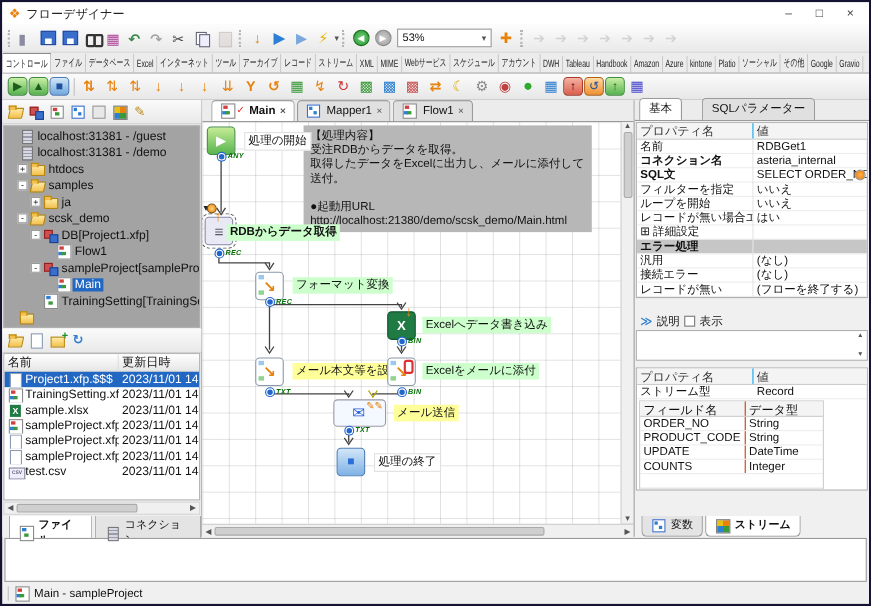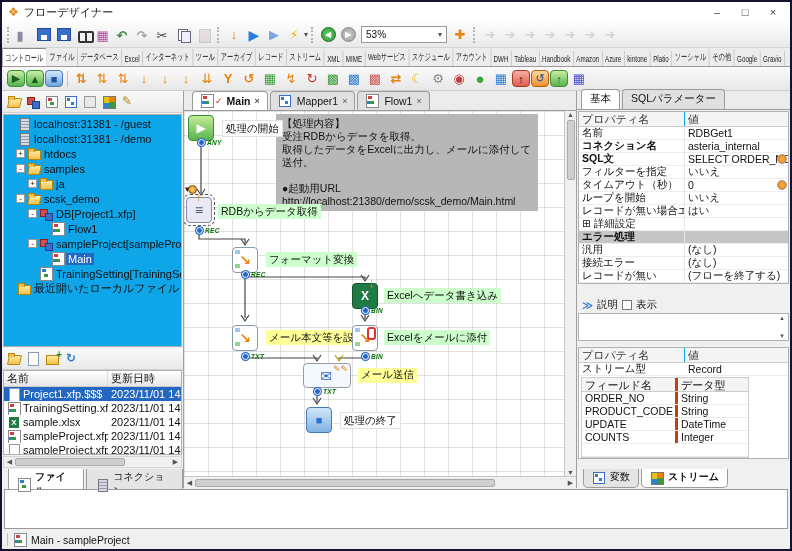--- a/index.html
+++ b/index.html
@@ -77,21 +77,21 @@
   .i-floppy::after{content:"";position:absolute;left:4px;bottom:1px;width:6px;height:5px;background:#fff}
   .i-binoc::before{content:"";position:absolute;left:1px;top:3px;width:5px;height:8px;border:2px solid #333;border-radius:2px}
   .i-binoc::after{content:"";position:absolute;left:8px;top:3px;width:5px;height:8px;border:2px solid #333;border-radius:2px}
   .i-copy::before{content:"";position:absolute;left:1px;top:1px;width:8px;height:10px;background:#fff;border:1px solid #667}
   .i-copy::after{content:"";position:absolute;left:4px;top:3px;width:8px;height:10px;background:#eef;border:1px solid #667}
   .i-paste::before{content:"";position:absolute;left:2px;top:1px;width:10px;height:12px;background:#c9b; background:#cbb;border:1px solid #887}
 
   
   .leftcol{width:182px;display:flex;flex-direction:column;border-right:1px solid #a0a0a0;background:#f0f0f0;flex:none}
   .paneltb{height:22px;display:flex;align-items:center;gap:4px;padding:0 5px;background:linear-gradient(#fafafa,#e9e9e9);border-bottom:1px solid #d0d0d0;flex:none}
-  .tree{height:233px;background:#0ea5e9;border:1px solid #b0b0b0;margin:1px;overflow:hidden;padding-top:1px;flex:none}
+  .tree{height:184px;background:#a3a3a3;border:1px solid #b0b0b0;margin:1px;overflow:hidden;padding-top:1px;flex:none}
   .titem{display:flex;align-items:center;height:15px;white-space:nowrap}
   .texp{width:9px;height:9px;border:1px solid #9a9a9a;background:#fff;font-size:8px;line-height:7px;text-align:center;margin-right:2px;flex:none;visibility:hidden}
   .texp.on{visibility:visible}
   .tlabel{padding:0 2px}
   .tlabel.selected{background:#2268c3;color:#fff}
   .filelist{flex:1;background:#fff;border:1px solid #b0b0b0;margin:0 1px;overflow:hidden;display:flex;flex-direction:column;min-height:0}
   .fhead{display:flex;height:16px;background:linear-gradient(#fff,#e6e6e6);border-bottom:1px solid #ccc;flex:none}
   .fc1{width:104px;padding-left:3px;border-right:1px solid #ddd;overflow:hidden}
   .fc2{flex:1;padding-left:3px;overflow:hidden;white-space:nowrap}
   .frow{display:flex;height:14px;align-items:center;white-space:nowrap}
@@ -140,21 +140,21 @@
   .portlbl{position:absolute;font-size:6.5px;font-weight:bold;color:#067006;font-style:italic;letter-spacing:.3px}
   .comment{position:absolute;background:#b7b7b7;color:#111;font-size:10.5px;line-height:13px;padding:3px 6px;white-space:pre-line}
   .bp-badge{position:absolute;display:flex;align-items:center}
   .bp-arrow{color:#222;font-size:9px;margin-right:-2px}
   .bp-dot{width:9px;height:9px;border-radius:50%;background:radial-gradient(#ffd27a,#e8820c);border:1px solid #7a4a00}
   .wires{position:absolute;left:0;top:0;pointer-events:none}
 
   
   .rightcol{width:214px;border-left:1px solid #a0a0a0;display:flex;flex-direction:column;background:#f0f0f0;flex:none}
   .rtabs{height:19px;display:flex;align-items:flex-end;padding-left:4px;background:#ececec;border-bottom:1px solid #9a9a9a;flex:none}
-  .rtab{font-size:10.5px;padding:2px 8px 3px;border:1px solid #9a9a9a;border-bottom:none;border-radius:4px 4px 0 0;background:#e0e0e0;margin-right:2px;white-space:nowrap}
+  .rtab{font-size:10.5px;padding:2px 8px 3px;border:1px solid #9a9a9a;border-bottom:none;border-radius:4px 4px 0 0;background:#e0e0e0;margin-right:18px;white-space:nowrap}
   .rtab.active{background:#fff}
   .propgrid{margin:1px;background:#fff;border:1px solid #b0b0b0;flex:none}
   .pgh{display:flex;height:15px;background:#f4f4f4;border-bottom:1px solid #ccc;color:#333}
   .pgh .c1{border-right:1px solid #0ea5e9}
   .c1{width:106px;padding-left:3px;overflow:hidden;white-space:nowrap;flex:none}
   .c2{flex:1;padding-left:3px;overflow:hidden;white-space:nowrap;position:relative}
   .pgrow{display:flex;height:13px;font-size:10.5px;border-bottom:1px solid #ededed;align-items:center}
   .pgrow .c1{border-right:1px solid #e5e5e5}
   .pgrow.bold .c1{font-weight:bold}
   .pgrow.section{background:#c6c6c6;font-weight:bold}
@@ -162,21 +162,21 @@
   .rowbtn.show{display:block;position:absolute;right:1px;top:1px;width:10px;height:10px;border-radius:50%;background:radial-gradient(#ffb04a,#e87a0c);border:1px solid #999}
   .descrow{height:16px;display:flex;align-items:center;gap:4px;padding:0 5px;font-size:10.5px;flex:none;margin-top:12px}
   .chev{color:#2f7fd0;font-weight:bold}
   .cbx{width:10px;height:10px;border:1px solid #777;background:#fff;flex:none}
   .descbox{height:28px;background:#fff;border:1px solid #b0b0b0;margin:0 1px;position:relative;flex:none}
   .descbox .va{position:absolute;right:1px;font-size:6px;color:#555;width:10px;text-align:center}
   .streamgrid{margin:6px 1px 0;background:#fff;border:1px solid #b0b0b0;flex:none}
   .srow{display:flex;height:13px;align-items:center;font-size:10.5px;border-bottom:1px solid #ededed}
   .ftable{width:168px;margin:1px 0 0 2px;border:1px solid #ccc}
   .fth{display:flex;height:14px;background:#f4f4f4;border-bottom:1px solid #ccc}
-  .ftc1{width:96px;padding-left:3px;border-right:3px solid #c2410c;overflow:hidden;white-space:nowrap}
+  .ftc1{width:96px;padding-left:3px;border-right:1px solid #c2410c;overflow:hidden;white-space:nowrap}
   .ftc2{flex:1;padding-left:3px;overflow:hidden;white-space:nowrap}
   .ftr{display:flex;height:13px;align-items:center;border-bottom:1px solid #ededed;font-size:10.5px}
   .rfill{flex:1}
 
   
   .logpanel{height:40px;background:#fff;border:1px solid #9a9a9a;margin:1px 2px;flex:none}
   .statusbar{height:19px;display:flex;align-items:center;font-size:10.5px;padding:0 5px;gap:5px;flex:none}
   .sb-sec{display:flex;align-items:center;gap:3px;white-space:nowrap}
   .sb-sec.first{width:178px}
   .sb-div{width:1px;height:13px;background:#c0c0c0}
@@ -489,21 +489,20 @@
 
           <div class="titem" style="padding-left: 24px;">
             <span class="texp"></span>
             <span class="mi i-flowb"></span>
             <span class="tlabel">TrainingSetting[TrainingSetting.xfp]</span>
           </div>
 
           <div class="titem" style="padding-left: 2px;">
             <span class="texp"></span>
             <span class="mi i-folder"></span>
-            <span class="tlabel">最近開いたローカルファイル</span>
           </div>
         </div>
       <div class="paneltb">
 
       <span class="mi i-folder-open"></span>
           <span class="mi i-page"></span>
           <span class="mi i-folderplus"></span>
           <span class="mi i-refresh"></span>
         </div>
       <div class="filelist">
@@ -643,21 +642,21 @@
           <div>
 
               <div class="node nd-start" style="left: 4px; top: 4px;">
                 <b style="font-weight:inherit">▶</b>
               </div>
               <span class="nlabel plain" style="left: 38px; top: 9px;">処理の開始</span>
 
               <div class="node nd-db sel" style="left: 2px; top: 86px;">
                 <b style="font-weight:inherit">≡</b>
               </div>
-              <span class="nlabel green" style="left: 34px; top: 93px;">RDBからデータ取得</span>
+              <span class="nlabel green" style="left: 22px; top: 93px; font-weight: bold;">RDBからデータ取得</span>
 
               <div class="node nd-map" style="left: 48px; top: 136px;">
                 <b style="font-weight:inherit">↘</b>
               </div>
               <span class="nlabel green" style="left: 82px; top: 141px;">フォーマット変換</span>
 
               <div class="node nd-excel" style="left: 168px; top: 172px;">
                 <b style="font-weight:inherit">X</b>
               </div>
               <span class="nlabel green" style="left: 200px; top: 177px;">Excelへデータ書き込み</span>
@@ -668,21 +667,21 @@
               <span class="nlabel yellow" style="left: 82px; top: 219px;">メール本文等を設定</span>
 
               <div class="node nd-map clip" style="left: 168px; top: 214px;">
                 <b style="font-weight:inherit">↘</b>
               </div>
               <span class="nlabel green" style="left: 200px; top: 219px;">Excelをメールに添付</span>
 
               <div class="node nd-mail" style="left: 119px; top: 252px;">
                 <b style="font-weight:inherit">✉</b>
               </div>
-              <span class="nlabel yellow" style="left: 174px; top: 257px; font-family: Liberation Mono, monospace;">メール送信</span>
+              <span class="nlabel yellow" style="left: 174px; top: 257px;">メール送信</span>
 
               <div class="node nd-end" style="left: 122px; top: 296px;">
                 <b style="font-weight:inherit">■</b>
               </div>
               <span class="nlabel plain" style="left: 156px; top: 301px;">処理の終了</span>
             </div>
           <div>
 
               <span class="port" style="left: 14px; top: 28px;"></span>
               <span class="portlbl" style="left: 23px; top: 28px;">ANY</span>
@@ -749,24 +748,20 @@
             <div class="pgrow bold">
               <span class="c1">SQL文</span>
               <span class="c2"><span>SELECT ORDER_NO,  P...</span><i class="rowbtn show"></i></span>
             </div>
 
             <div class="pgrow">
               <span class="c1">フィルターを指定</span>
               <span class="c2"><span>いいえ</span></span>
             </div>
 
-            <div class="pgrow">
-              <span class="c1">タイムアウト（秒）</span>
-              <span class="c2"><span>0</span><i class="rowbtn show"></i></span>
-            </div>
 
             <div class="pgrow">
               <span class="c1">ループを開始</span>
               <span class="c2"><span>いいえ</span></span>
             </div>
 
             <div class="pgrow">
               <span class="c1">レコードが無い場合エラー</span>
               <span class="c2"><span>はい</span></span>
             </div>

